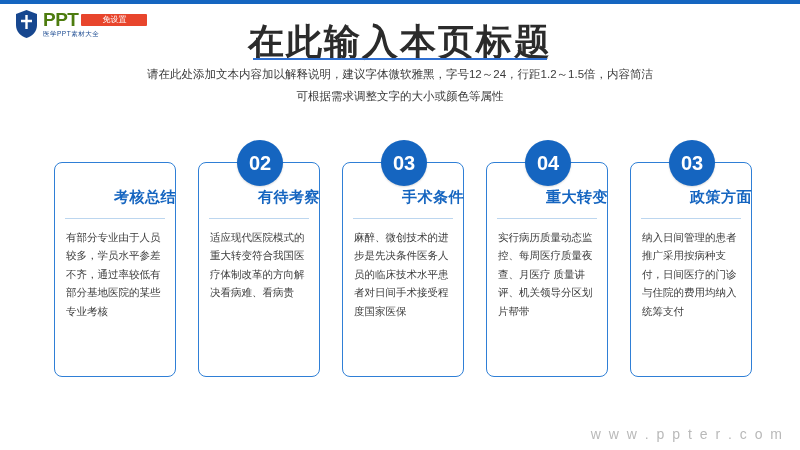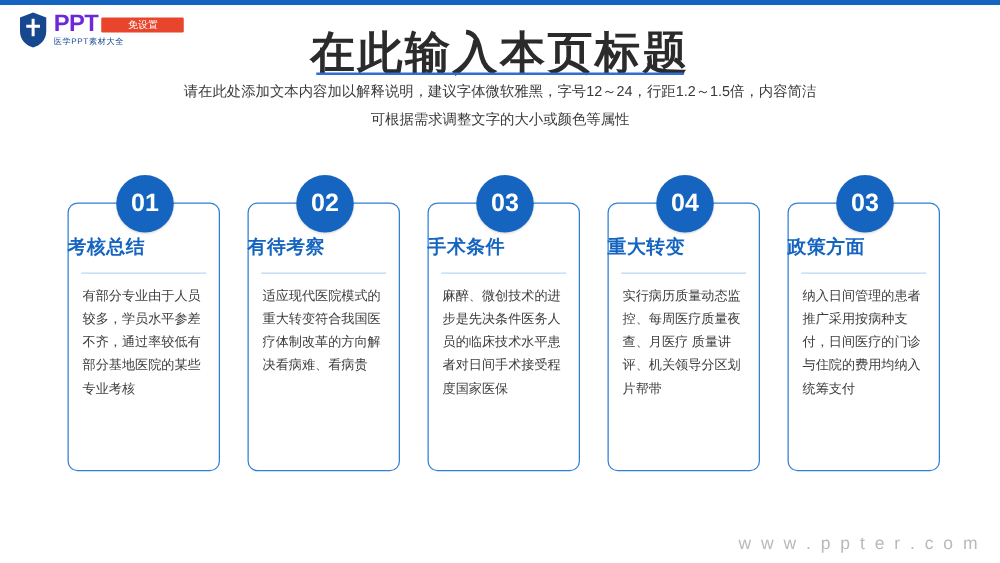--- a/index.html
+++ b/index.html
@@ -50,21 +50,21 @@
     flex-direction: column;
     justify-content: center;
   }
   .logo-main {
     display: flex;
     align-items: center;
   }
   .logo-ppt {
     font-size: 19px;
     font-weight: bold;
-    color: #6d28d9;
+    color: #4d7c0f;
     letter-spacing: -0.5px;
     line-height: 1;
     font-family: "Liberation Sans", sans-serif;
   }
   .logo-badge {
     background: #e8452c;
     color: #ffffff;
     font-size: 8px;
     padding: 2px 21px;
     margin-left: 3px;
@@ -152,21 +152,21 @@
     border: 1.5px solid #2f7fd6;
     border-radius: 8px;
     background: #ffffff;
     box-sizing: border-box;
   }
   .card-heading {
     position: absolute;
     top: 48px;
     left: 0;
     width: 122px;
-    text-align: left;
+    text-align: right;
     font-size: 15px;
     font-weight: bold;
     color: #1565c0;
     letter-spacing: 0.5px;
     z-index: 2;
   }
   .card-divider {
     position: absolute;
     top: 78px;
     left: 11px;
@@ -224,21 +224,20 @@
 
   <div class="subtitle">
     <div>请在此处添加文本内容加以解释说明，建议字体微软雅黑，字号12～24，行距1.2～1.5倍，内容简洁</div>
     <div>可根据需求调整文字的大小或颜色等属性</div>
   </div>
 
   <div class="cards">
 
     <div class="card">
       <div class="card-body"></div>
-      <div class="card-badge">01</div>
       <div class="card-heading">考核总结</div>
       <div class="card-divider"></div>
       <div class="card-text">有部分专业由于人员较多，学员水平参差不齐，通过率较低有部分基地医院的某些专业考核</div>
     </div>
 
     <div class="card">
       <div class="card-body"></div>
       <div class="card-badge">02</div>
       <div class="card-heading">有待考察</div>
       <div class="card-divider"></div>

